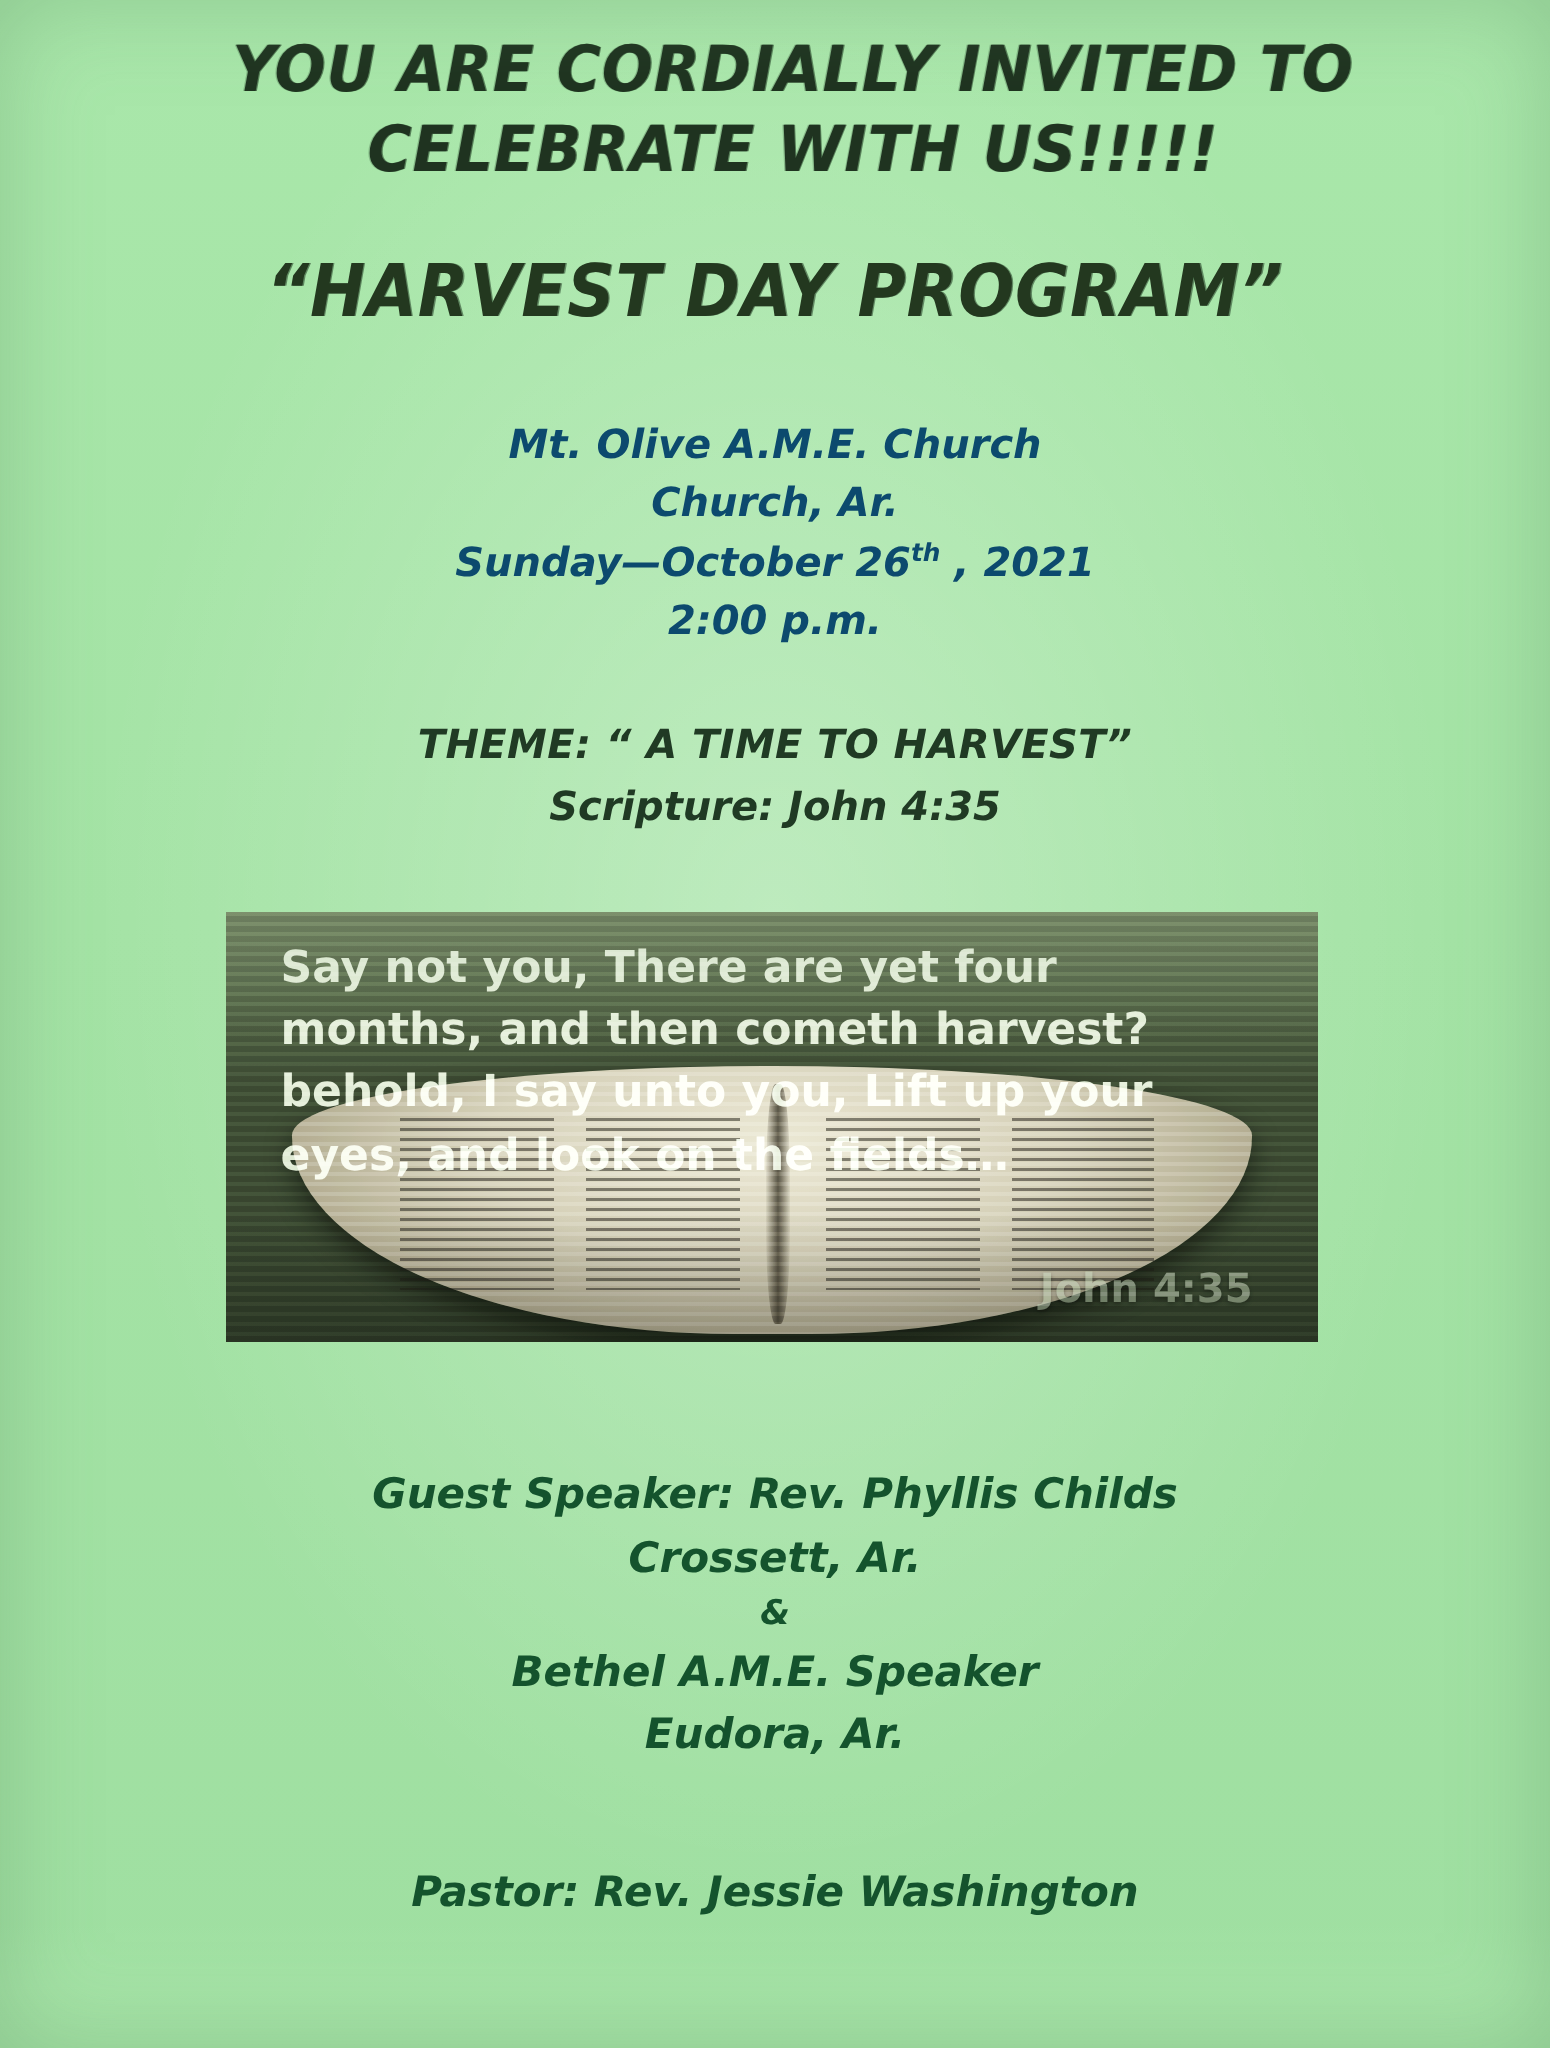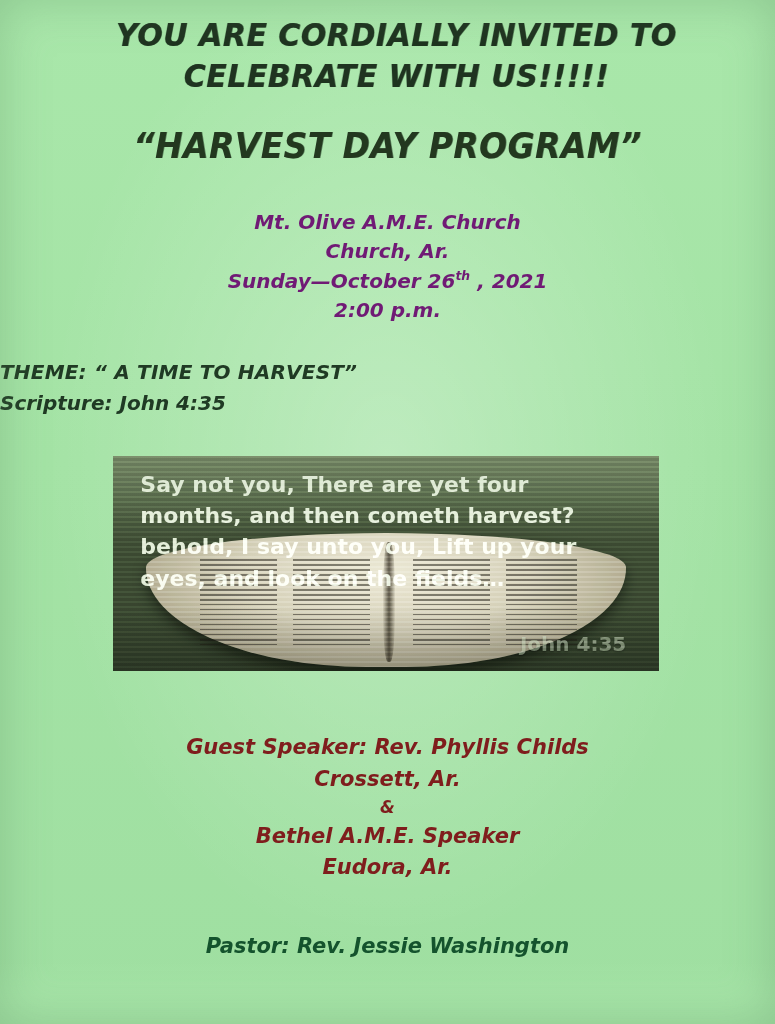--- a/index.html
+++ b/index.html
@@ -71,34 +71,34 @@
     position: absolute;
     left: 0;
     right: 0;
     top: 208px;
     text-align: center;
     font-family: "DejaVu Sans", sans-serif;
     font-weight: bold;
     font-style: italic;
     font-size: 20px;
     line-height: 1.47;
-    color: #701a75;
+    color: #0c4a6e;
   }
   .venue .line { display: block; }
   .venue sup {
     font-size: 0.62em;
     vertical-align: super;
   }
 
   .theme-block {
     position: absolute;
     left: 0;
     right: 0;
     top: 360px;
-    text-align: left;
+    text-align: center;
     font-family: "DejaVu Sans", sans-serif;
     font-weight: bold;
     font-style: italic;
     color: #203a24;
   }
   .theme-line {
     display: block;
     font-size: 20px;
     letter-spacing: 0.2px;
   }
@@ -205,21 +205,21 @@
     position: absolute;
     left: 0;
     right: 0;
     top: 732px;
     text-align: center;
     font-family: "DejaVu Sans", sans-serif;
     font-weight: bold;
     font-style: italic;
     font-size: 21px;
     line-height: 1.5;
-    color: #7f1d1d;
+    color: #14532d;
   }
   .speakers .line { display: block; }
   .speakers .amp { font-size: 17px; }
 
   .pastor {
     position: absolute;
     left: 0;
     right: 0;
     top: 934px;
     text-align: center;

